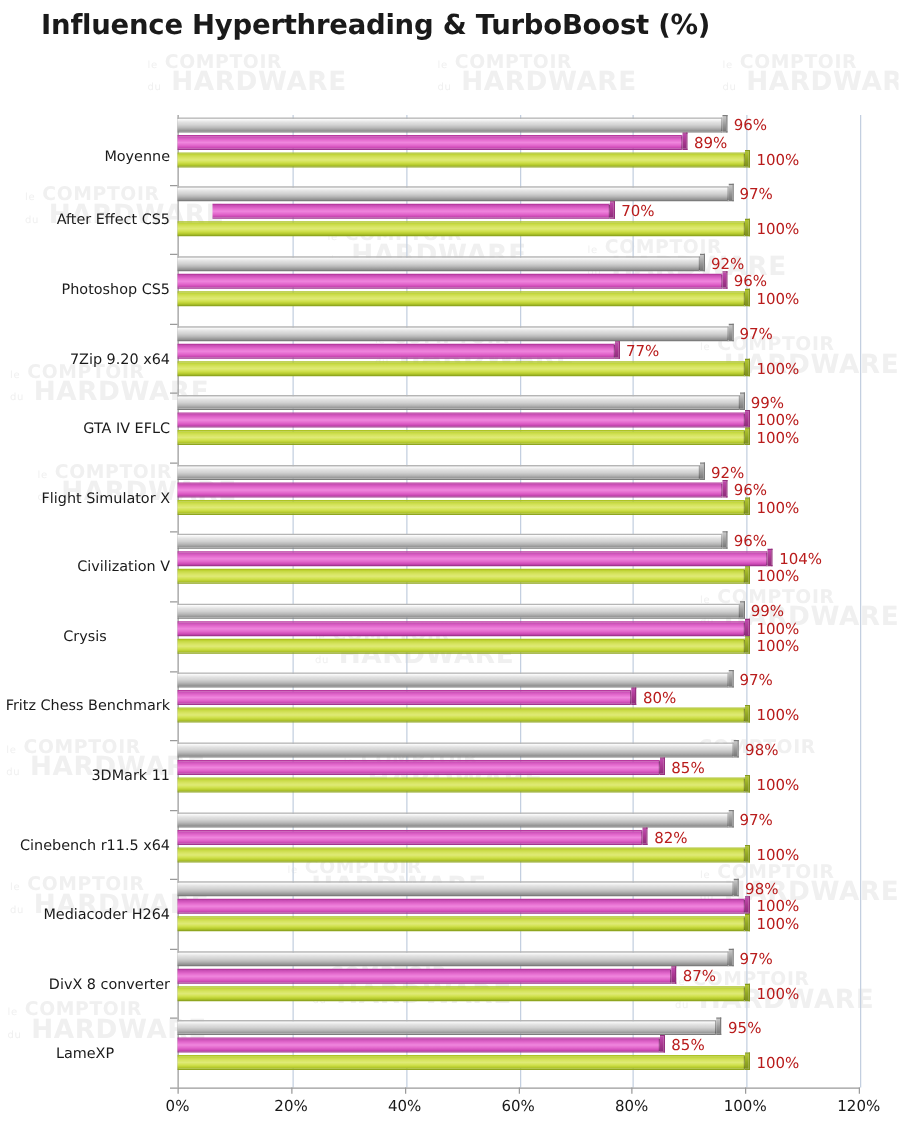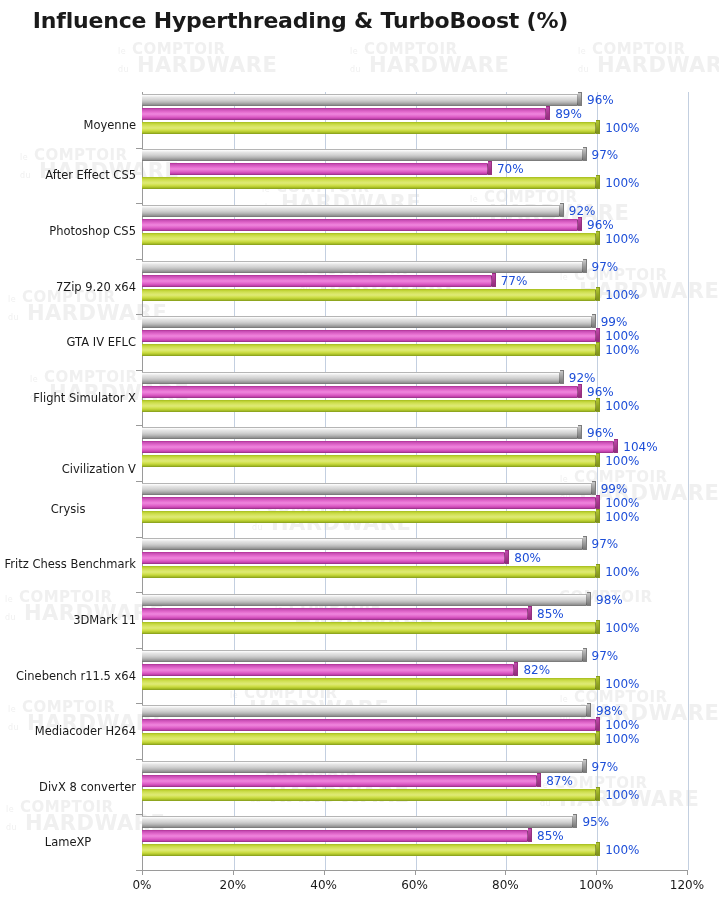--- a/index.html
+++ b/index.html
@@ -217,21 +217,21 @@
     border-left: none;
     box-sizing: border-box;
   }
   .bar-label {
     position: absolute;
     left: 100%;
     top: 50%;
     transform: translateY(-50%);
     margin-left: 9px;
     font-size: 12px;
-    color: #1d4ed8;
+    color: #b91c1c;
     white-space: nowrap;
     z-index: 6;
   }
 </style>
 </head>
 <body>
 
 <div id="chart-root">
 
   <div class="watermark-layer" id="wm-layer">
@@ -445,21 +445,21 @@
         <div class="bar-body"></div>
         <div class="bar-cap"></div>
         <span class="bar-label">96%</span>
       </div>
       <div class="bar s2" style="left: 142px; top: 399.643px; width: 454.167px;">
         <div class="bar-body"></div>
         <div class="bar-cap"></div>
         <span class="bar-label">100%</span>
       </div>
       <div class="cat-tick" style="top: 481px;"></div>
-      <div class="cat-label-text" style="position: absolute; left: 0px; width: 136px; text-align: right; top: 453.214px; margin-top: 16px;">Civilization V</div>
+      <div class="cat-label-text" style="position: absolute; left: 0px; width: 136px; text-align: right; top: 453.214px;">Civilization V</div>
       <div class="bar s0" style="left: 142px; top: 427.214px; width: 436px;">
         <div class="bar-body"></div>
         <div class="bar-cap"></div>
         <span class="bar-label">96%</span>
       </div>
       <div class="bar s1" style="left: 142px; top: 441.214px; width: 472.333px;">
         <div class="bar-body"></div>
         <div class="bar-cap"></div>
         <span class="bar-label">104%</span>
       </div>

